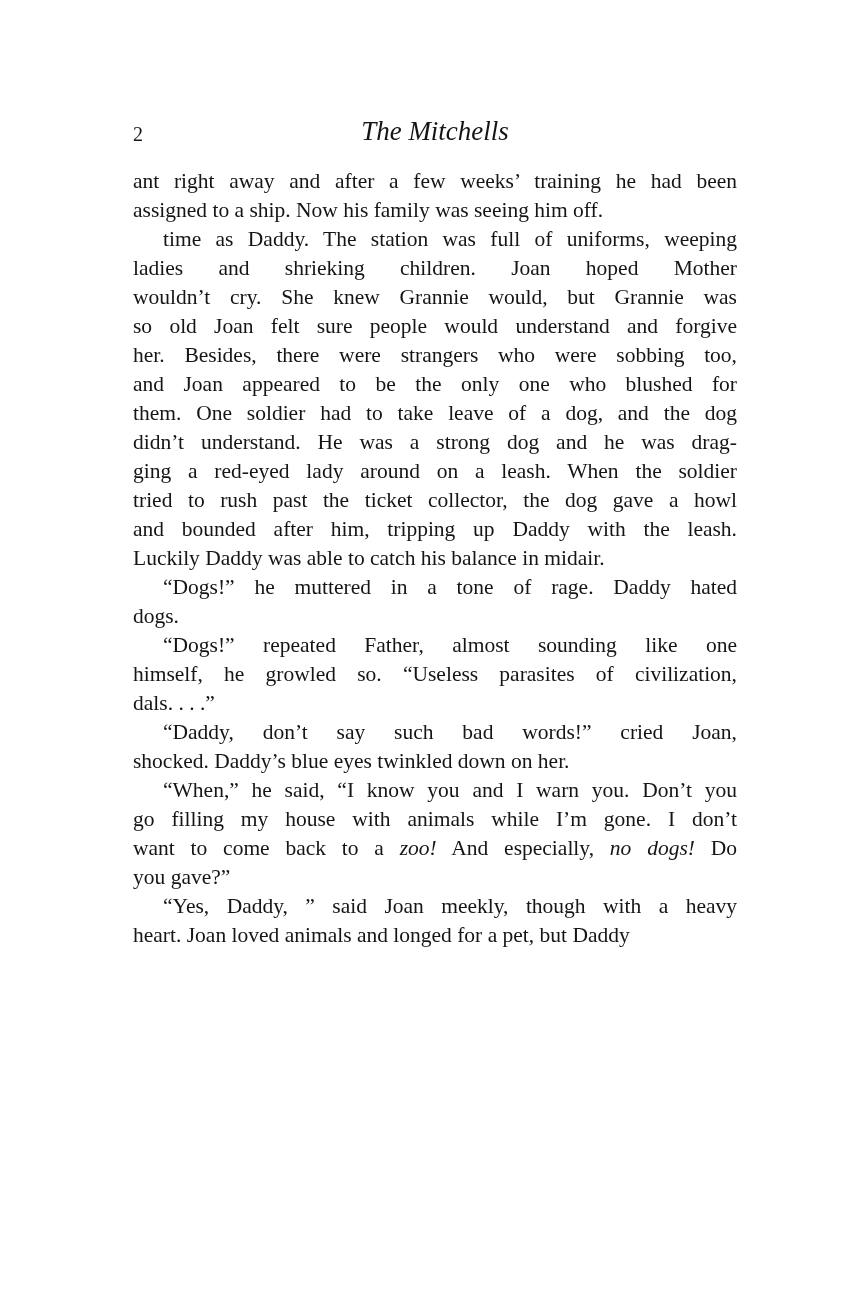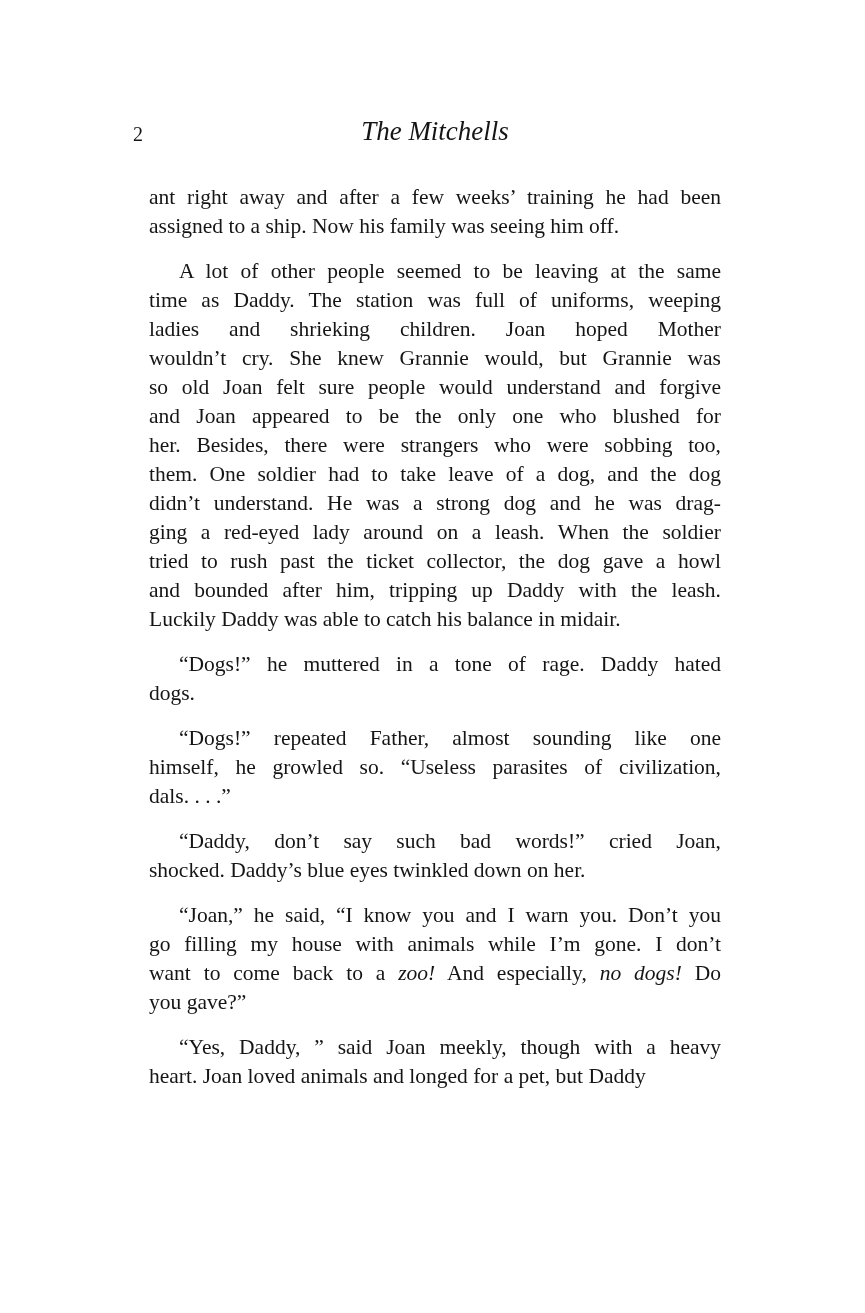--- a/index.html
+++ b/index.html
@@ -37,21 +37,21 @@
     font-size: 27px;
   }
   .body-text {
     position: absolute;
     top: 167px;
     left: 133px;
     width: 604px;
     font-size: 21.5px;
     line-height: 29px;
   }
-  .para { margin: 16px; }
+  .para { margin: 0; }
   .para.indent .line:first-child { padding-left: 30px; }
   .line {
     display: block;
     text-align: justify;
     text-align-last: justify;
     min-height: 29px;
   }
   .line.last { text-align-last: left; }
   .line i { font-style: italic; }
 </style>
@@ -62,27 +62,26 @@
   <div class="header">
     <span class="page-num">2</span>
     <span class="running-title">The Mitchells</span>
   </div>
   <div class="body-text">
       <p class="para">
         <span class="line"><span>ant right away and after a few weeks’ training he had been</span></span>
         <span class="line last"><span>assigned to a ship. Now his family was seeing him off.</span></span>
       </p>
       <p class="para indent">
-        <span class="line"><span>A lot of other people seemed to be leaving at the same</span></span>
         <span class="line"><span>time as Daddy. The station was full of uniforms, weeping</span></span>
         <span class="line"><span>ladies and shrieking children. Joan hoped Mother</span></span>
         <span class="line"><span>wouldn’t cry. She knew Grannie would, but Grannie was</span></span>
         <span class="line"><span>so old Joan felt sure people would understand and forgive</span></span>
+        <span class="line"><span>her. Besides, there were strangers who were sobbing too,</span></span>
         <span class="line"><span>and Joan appeared to be the only one who blushed for</span></span>
-        <span class="line"><span>her. Besides, there were strangers who were sobbing too,</span></span>
         <span class="line"><span>them. One soldier had to take leave of a dog, and the dog</span></span>
         <span class="line"><span>didn’t understand. He was a strong dog and he was drag-</span></span>
         <span class="line"><span>ging a red-eyed lady around on a leash. When the soldier</span></span>
         <span class="line"><span>tried to rush past the ticket collector, the dog gave a howl</span></span>
         <span class="line"><span>and bounded after him, tripping up Daddy with the leash.</span></span>
         <span class="line last"><span>Luckily Daddy was able to catch his balance in midair.</span></span>
       </p>
       <p class="para indent">
         <span class="line"><span>“Dogs!” he muttered in a tone of rage. Daddy hated</span></span>
         <span class="line last"><span>dogs.</span></span>
@@ -90,21 +89,21 @@
       <p class="para indent">
         <span class="line"><span>“Dogs!” repeated Father, almost sounding like one</span></span>
         <span class="line"><span>himself, he growled so. “Useless parasites of civilization,</span></span>
         <span class="line last"><span>dals. . . .”</span></span>
       </p>
       <p class="para indent">
         <span class="line"><span>“Daddy, don’t say such bad words!” cried Joan,</span></span>
         <span class="line last"><span>shocked. Daddy’s blue eyes twinkled down on her.</span></span>
       </p>
       <p class="para indent">
-        <span class="line"><span>“Joan,” he said, “I know you and I warn you. Don’t you</span></span>
+        <span class="line"><span>“When,” he said, “I know you and I warn you. Don’t you</span></span>
         <span class="line"><span>go filling my house with animals while I’m gone. I don’t</span></span>
         <span class="line"><span>want to come back to a </span><i>zoo!</i><span> And especially, </span><i>no dogs!</i><span> Do</span></span>
         <span class="line last"><span>you gave?”</span></span>
       </p>
       <p class="para indent">
         <span class="line"><span>“Yes, Daddy, ” said Joan meekly, though with a heavy</span></span>
         <span class="line last"><span>heart. Joan loved animals and longed for a pet, but Daddy</span></span>
       </p>
     </div>
 </div>

